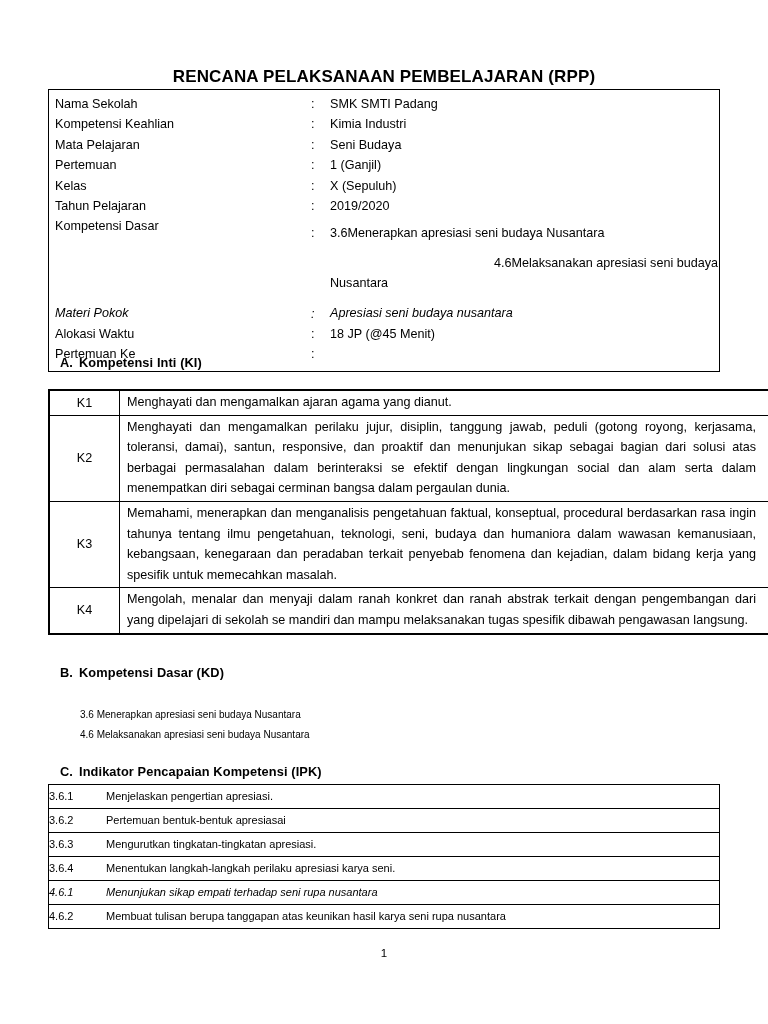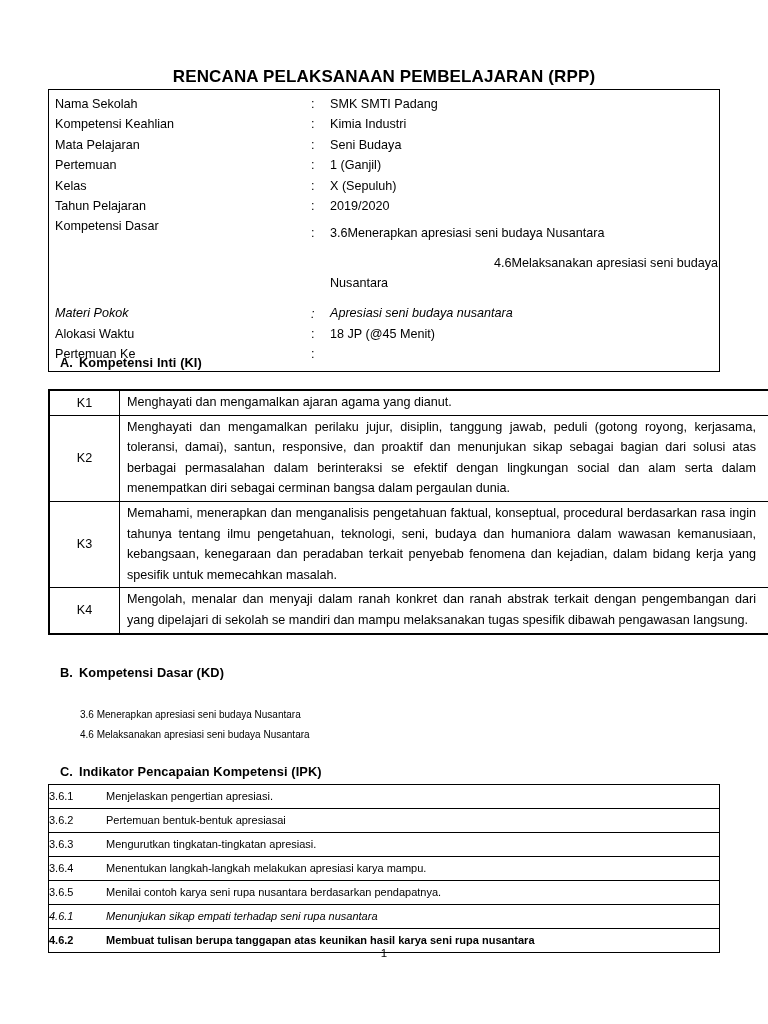--- a/index.html
+++ b/index.html
@@ -142,21 +142,21 @@
     table-layout: fixed;
   }
   .ipk-table td {
     font-size: 11px;
     line-height: 20px;
     padding: 1px 4px 2px 0;
     border-bottom: 1px solid #000;
     vertical-align: middle;
     margin-top: 39px;
   }
-  .ipk-table tr:last-child td { border-bottom: none; font-weight: bold; }
+  .ipk-table tr:last-child td { border-bottom: none; }
   .ipk-table tr.group-start td { border-top: 1.6px solid #000; font-style: italic; }
   .ipk-num {
     width: 57px;
     padding-left: 6px;
   }
   .ipk-text { padding-left: 0; }
 
   
   .page-number {
     position: absolute;
@@ -292,25 +292,21 @@
         <tr>
           <td class="ipk-num">3.6.2</td>
           <td class="ipk-text">Pertemuan bentuk-bentuk apresiasai</td>
         </tr>
         <tr>
           <td class="ipk-num">3.6.3</td>
           <td class="ipk-text">Mengurutkan tingkatan-tingkatan apresiasi.</td>
         </tr>
         <tr>
           <td class="ipk-num">3.6.4</td>
-          <td class="ipk-text">Menentukan langkah-langkah melakukan apresiasi karya mampu.</td>
-        </tr>
-        <tr>
-          <td class="ipk-num">3.6.5</td>
-          <td class="ipk-text">Menilai contoh karya seni rupa nusantara berdasarkan pendapatnya.</td>
+          <td class="ipk-text">Menentukan langkah-langkah perilaku apresiasi karya seni.</td>
         </tr>
         <tr class="group-start">
           <td class="ipk-num">4.6.1</td>
           <td class="ipk-text">Menunjukan sikap empati terhadap seni rupa nusantara</td>
         </tr>
         <tr>
           <td class="ipk-num">4.6.2</td>
           <td class="ipk-text">Membuat tulisan berupa tanggapan atas keunikan hasil karya seni rupa nusantara</td>
         </tr>
       </tbody>

